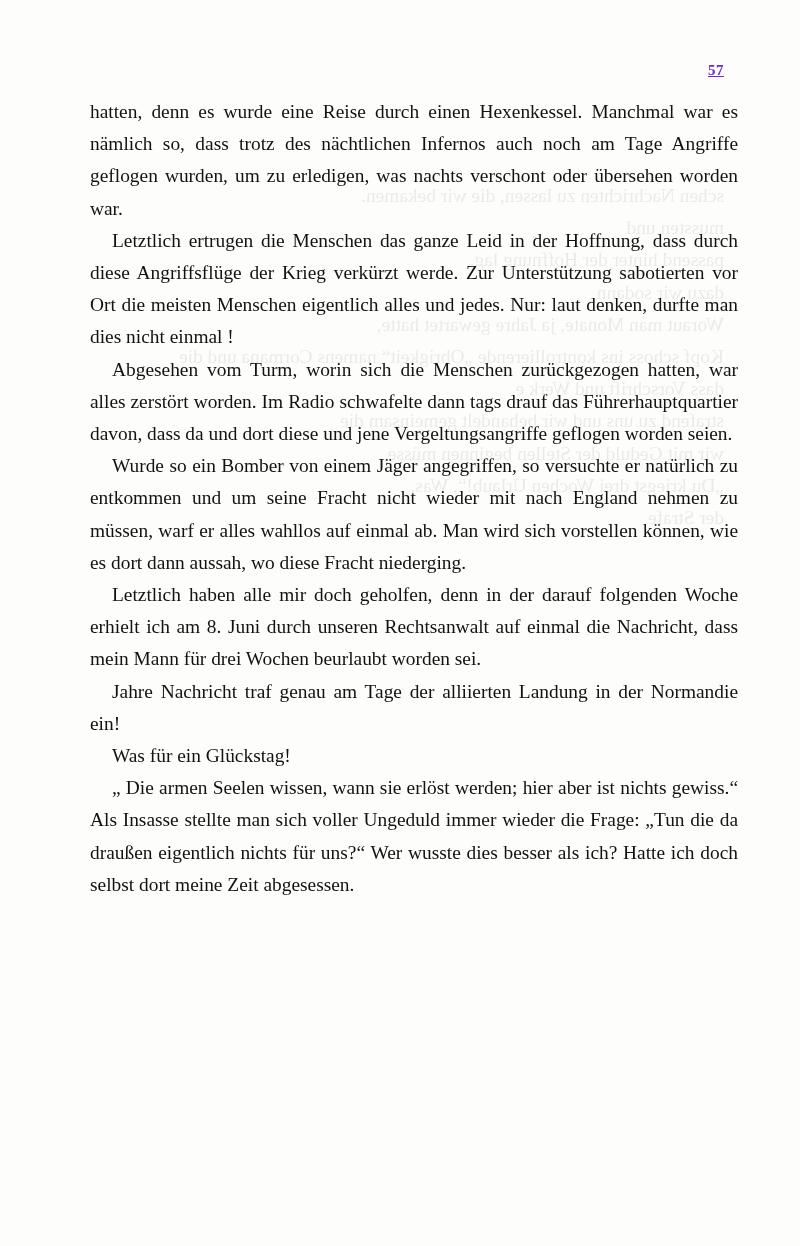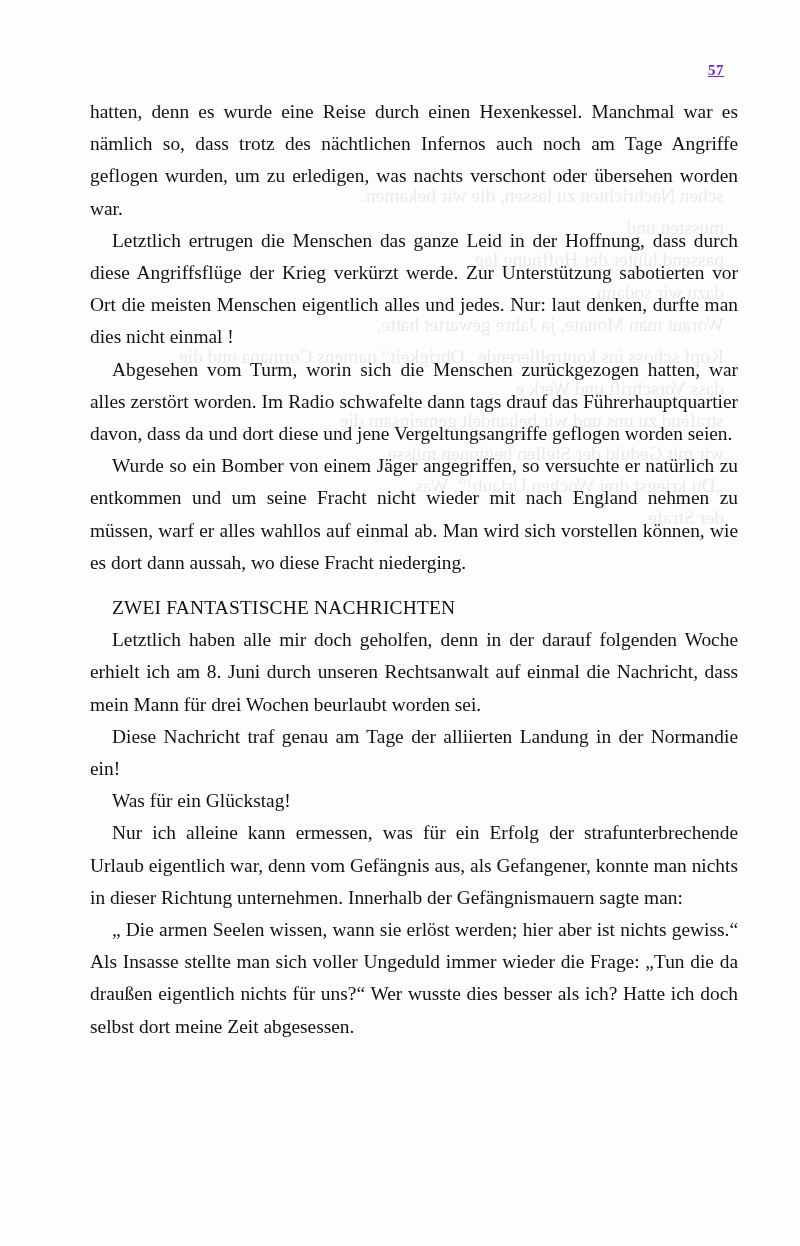--- a/index.html
+++ b/index.html
@@ -104,22 +104,20 @@
   </div>
 
   <div class="page-number">57</div>
 
   <div class="text-block">
     <p class="noindent">hatten, denn es wurde eine Reise durch einen Hexenkessel. Manchmal war es nämlich so, dass trotz des nächtlichen Infernos auch noch am Tage Angriffe geflogen wurden, um zu erledigen, was nachts verschont oder übersehen worden war.</p>
     <p class="indent">Letztlich ertrugen die Menschen das ganze Leid in der Hoffnung, dass durch diese Angriffsflüge der Krieg verkürzt werde. Zur Unterstützung sabotierten vor Ort die meisten Menschen eigentlich alles und jedes. Nur: laut denken, durfte man dies nicht einmal !</p>
     <p class="indent">Abgesehen vom Turm, worin sich die Menschen zurückgezogen hatten, war alles zerstört worden. Im Radio schwafelte dann tags drauf das Führerhauptquartier davon, dass da und dort diese und jene Vergeltungsangriffe geflogen worden seien.</p>
     <p class="indent">Wurde so ein Bomber von einem Jäger angegriffen, so versuchte er natürlich zu entkommen und um seine Fracht nicht wieder mit nach England nehmen zu müssen, warf er alles wahllos auf einmal ab. Man wird sich vorstellen können, wie es dort dann aussah, wo diese Fracht niederging.</p>
 
-    <h2 class="section-heading">ZWEI FANTASTISCHE NACHRICHTEN</h2>
 
     <p class="indent">Letztlich haben alle mir doch geholfen, denn in der darauf folgenden Woche erhielt ich am 8. Juni durch unseren Rechtsanwalt auf einmal die Nachricht, dass mein Mann für drei Wochen beurlaubt worden sei.</p>
-    <p class="indent">Diese Nachricht traf genau am Tage der alliierten Landung in der Normandie ein!</p>
+    <p class="indent">Jahre Nachricht traf genau am Tage der alliierten Landung in der Normandie ein!</p>
     <p class="indent">Was für ein Glückstag!</p>
-    <p class="indent">Nur ich alleine kann ermessen, was für ein Erfolg der strafunterbrechende Urlaub eigentlich war, denn vom Gefängnis aus, als Gefangener, konnte man nichts in dieser Richtung unternehmen. Innerhalb der Gefängnismauern sagte man:</p>
     <p class="indent">„ Die armen Seelen wissen, wann sie erlöst werden; hier aber ist nichts gewiss.“ Als Insasse stellte man sich voller Ungeduld immer wieder die Frage: „Tun die da draußen eigentlich nichts für uns?“ Wer wusste dies besser als ich? Hatte ich doch selbst dort meine Zeit abgesessen.</p>
   </div>
 
 </div>
 
 </body></html>

